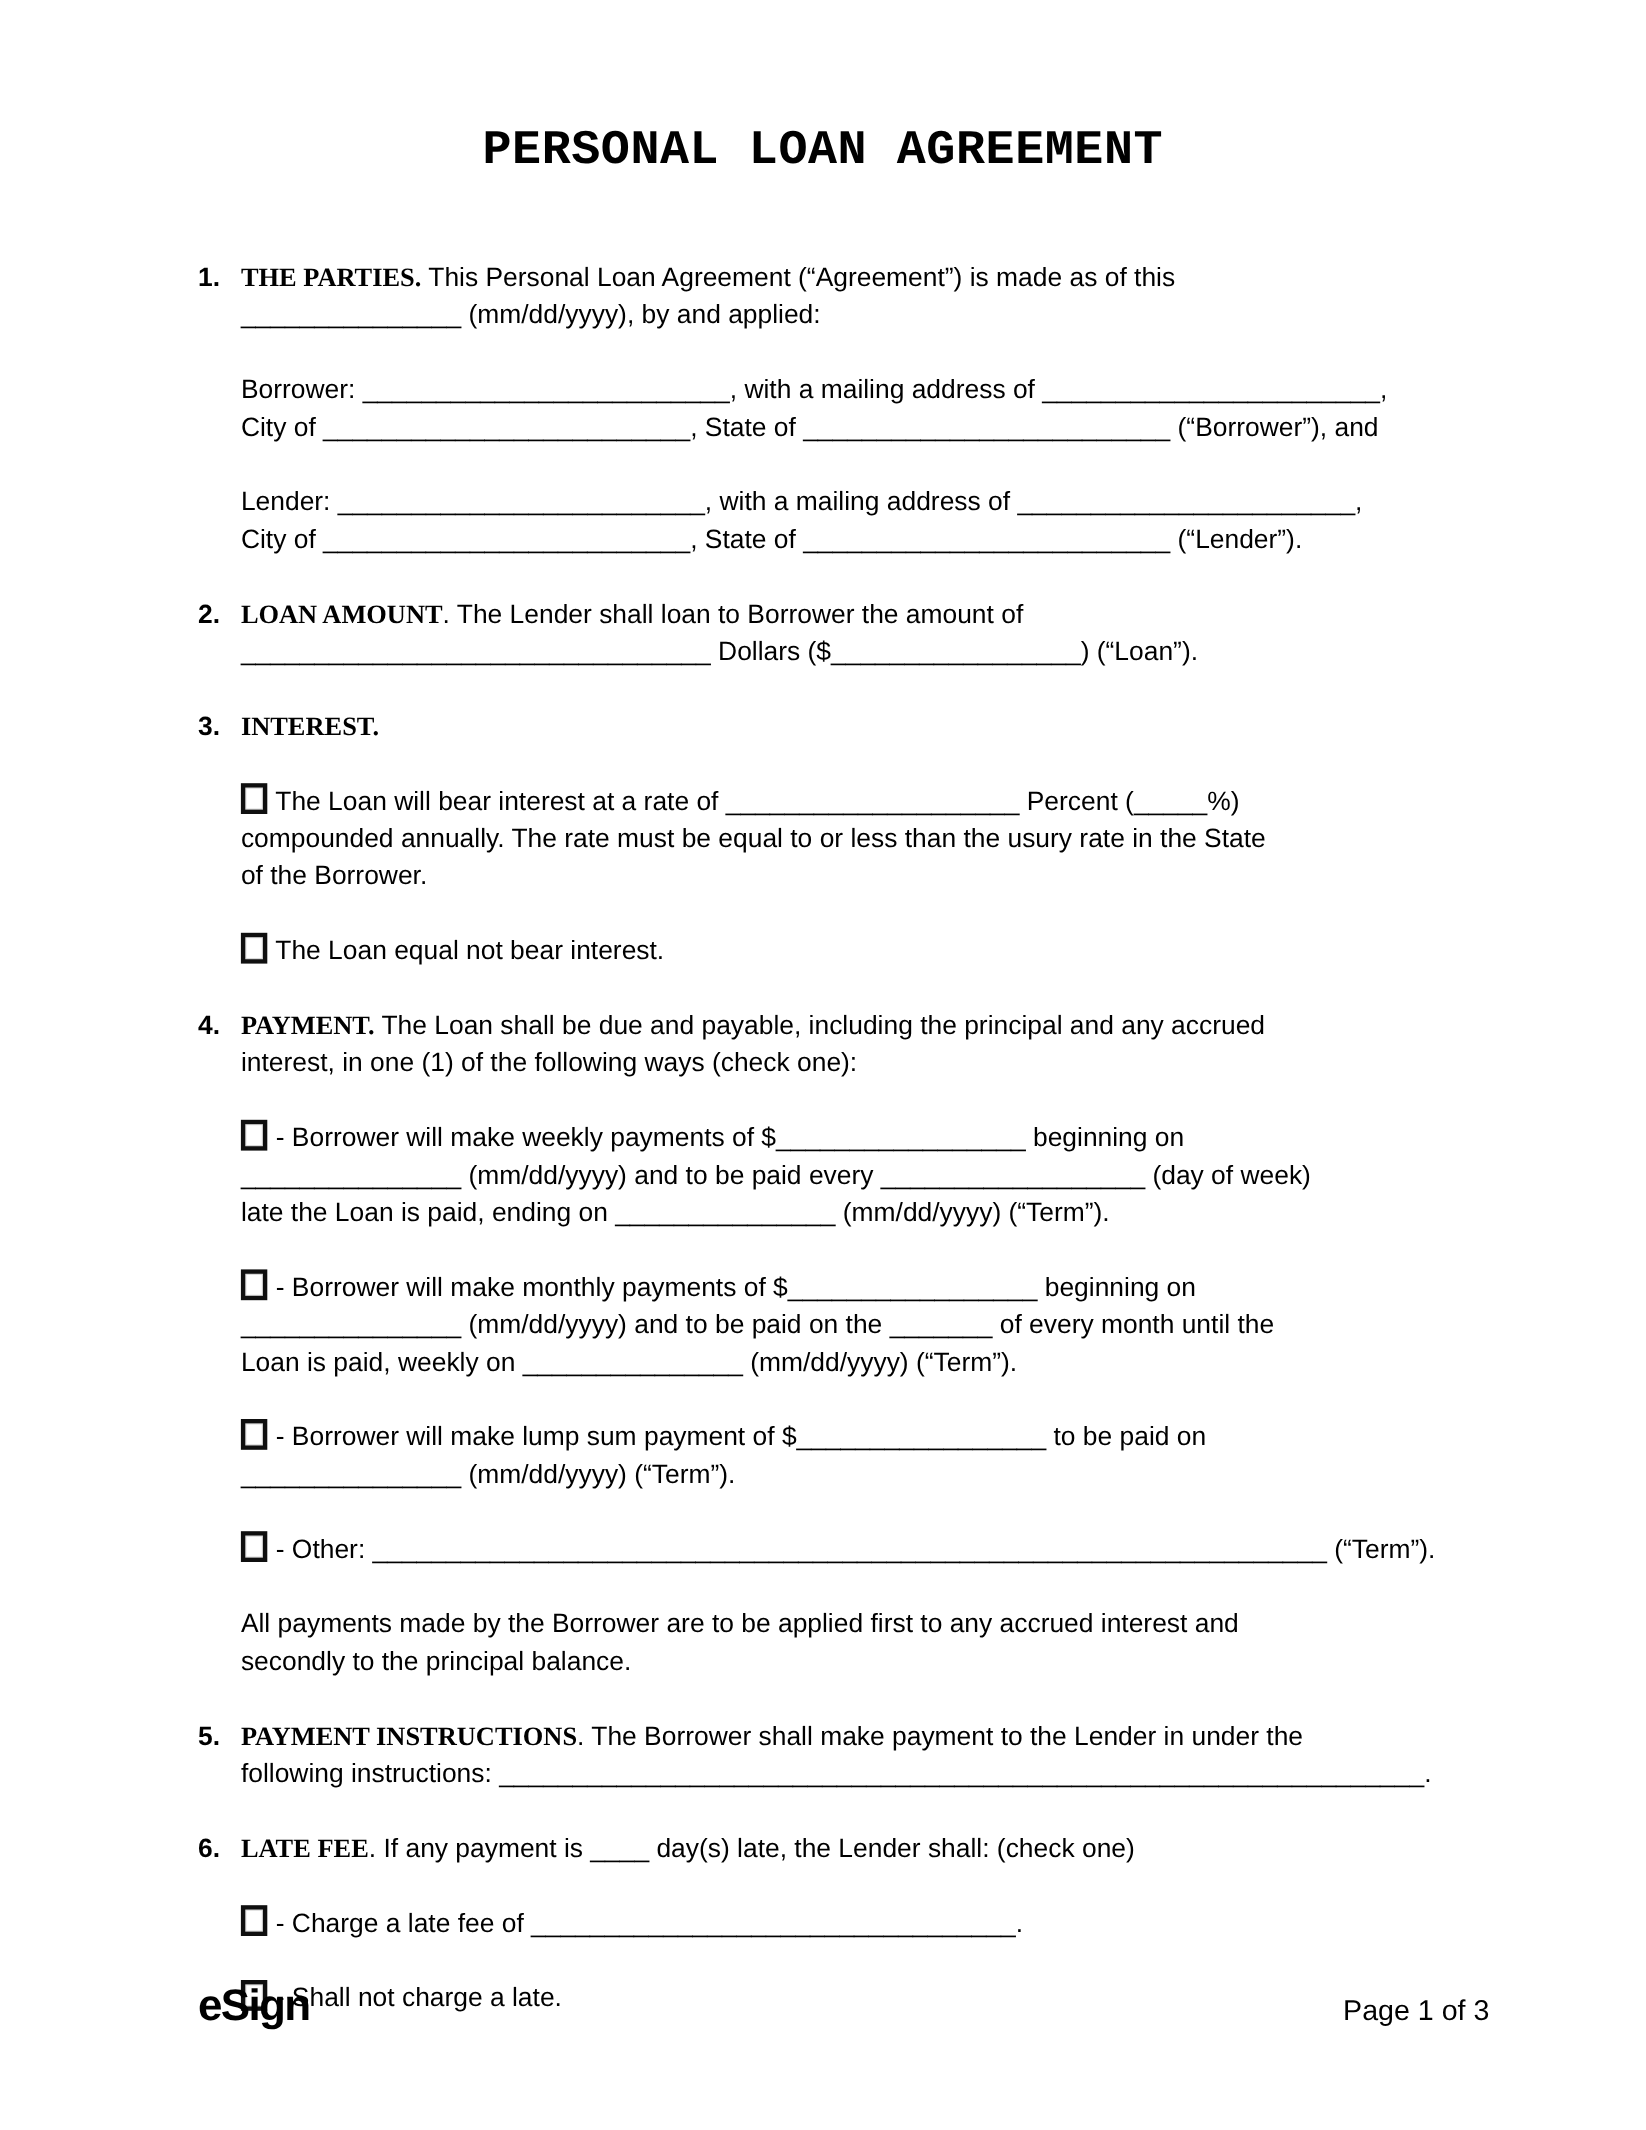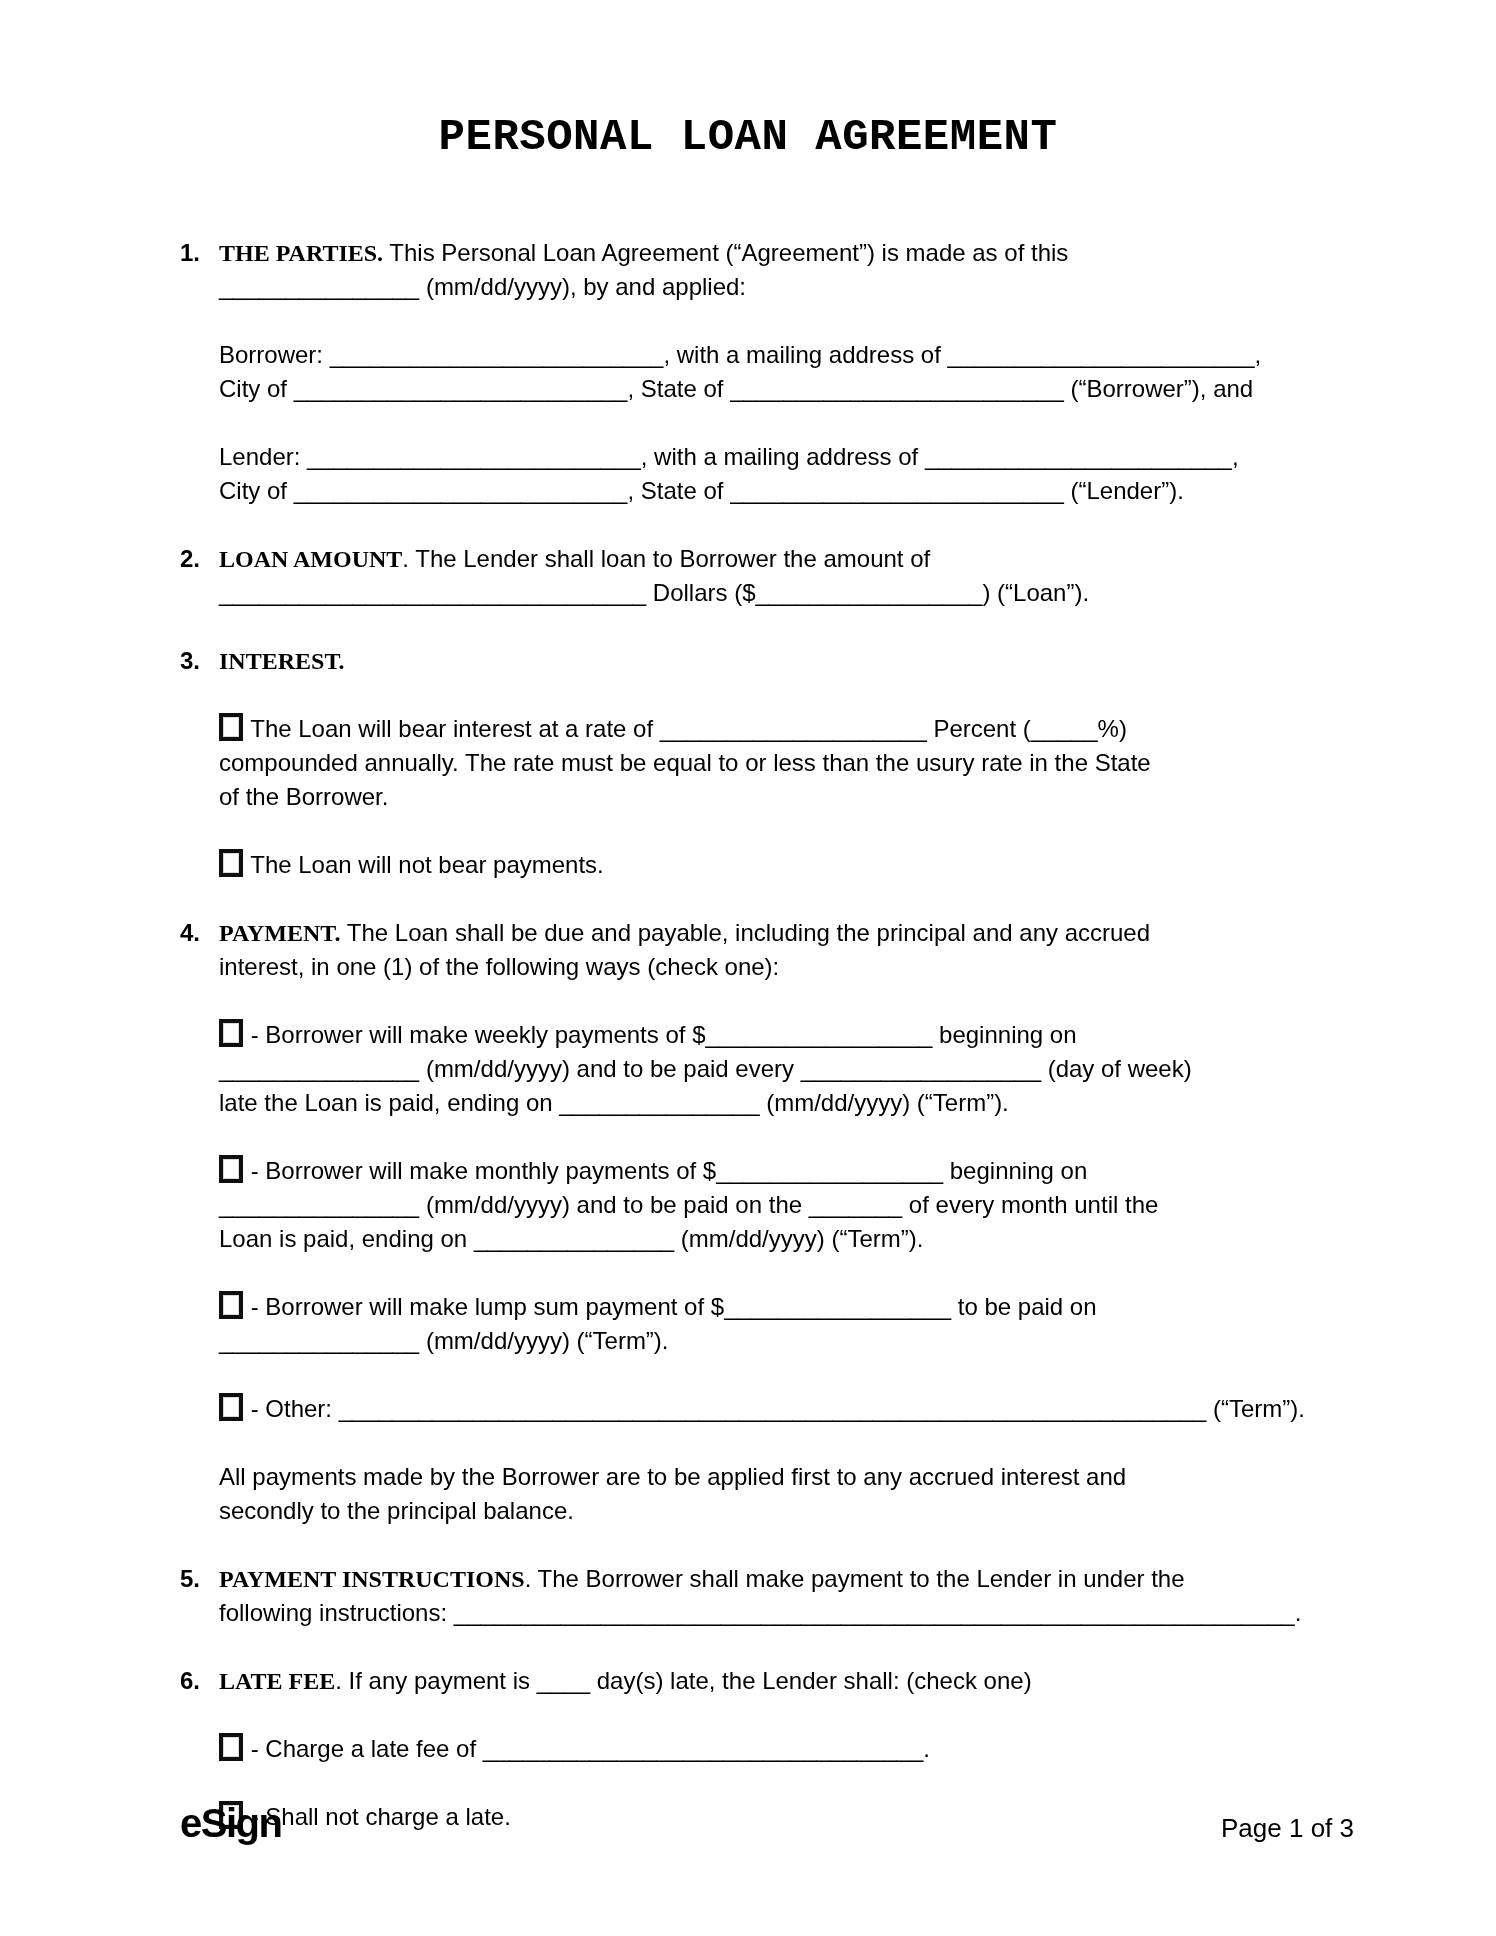--- a/index.html
+++ b/index.html
@@ -58,36 +58,36 @@
     <div class="block">
       <span class="num">3.</span>
       <div class="line"><span class="bold">INTEREST.</span></div>
     </div>
     <div class="block">
       <div class="line"><span class="checkbox"></span><span> The Loan will bear interest at a rate of </span><span class="blank">____________________</span><span> Percent (</span><span class="blank">_____</span><span>%)</span></div>
       <div class="line"><span>compounded annually. The rate must be equal to or less than the usury rate in the State</span></div>
       <div class="line"><span>of the Borrower.</span></div>
     </div>
     <div class="block">
-      <div class="line"><span class="checkbox"></span><span> The Loan will not bear payments.</span></div>
+      <div class="line"><span class="checkbox"></span><span> The Loan equal not bear interest.</span></div>
     </div>
     <div class="block">
       <span class="num">4.</span>
       <div class="line"><span class="bold">PAYMENT.</span><span> The Loan shall be due and payable, including the principal and any accrued</span></div>
       <div class="line"><span>interest, in one (1) of the following ways (check one):</span></div>
     </div>
     <div class="block">
       <div class="line"><span class="checkbox"></span><span> - Borrower will make weekly payments of $</span><span class="blank">_________________</span><span> beginning on</span></div>
       <div class="line"><span class="blank">_______________</span><span> (mm/dd/yyyy) and to be paid every </span><span class="blank">__________________</span><span> (day of week)</span></div>
       <div class="line"><span>late the Loan is paid, ending on </span><span class="blank">_______________</span><span> (mm/dd/yyyy) (“Term”).</span></div>
     </div>
     <div class="block">
       <div class="line"><span class="checkbox"></span><span> - Borrower will make monthly payments of $</span><span class="blank">_________________</span><span> beginning on</span></div>
       <div class="line"><span class="blank">_______________</span><span> (mm/dd/yyyy) and to be paid on the </span><span class="blank">_______</span><span> of every month until the</span></div>
-      <div class="line"><span>Loan is paid, ending on </span><span class="blank">_______________</span><span> (mm/dd/yyyy) (“Term”).</span></div>
+      <div class="line"><span>Loan is paid, weekly on </span><span class="blank">_______________</span><span> (mm/dd/yyyy) (“Term”).</span></div>
     </div>
     <div class="block">
       <div class="line"><span class="checkbox"></span><span> - Borrower will make lump sum payment of $</span><span class="blank">_________________</span><span> to be paid on</span></div>
       <div class="line"><span class="blank">_______________</span><span> (mm/dd/yyyy) (“Term”).</span></div>
     </div>
     <div class="block">
       <div class="line"><span class="checkbox"></span><span> - Other: </span><span class="blank">_________________________________________________________________</span><span> (“Term”).</span></div>
     </div>
     <div class="block">
       <div class="line"><span>All payments made by the Borrower are to be applied first to any accrued interest and</span></div>

